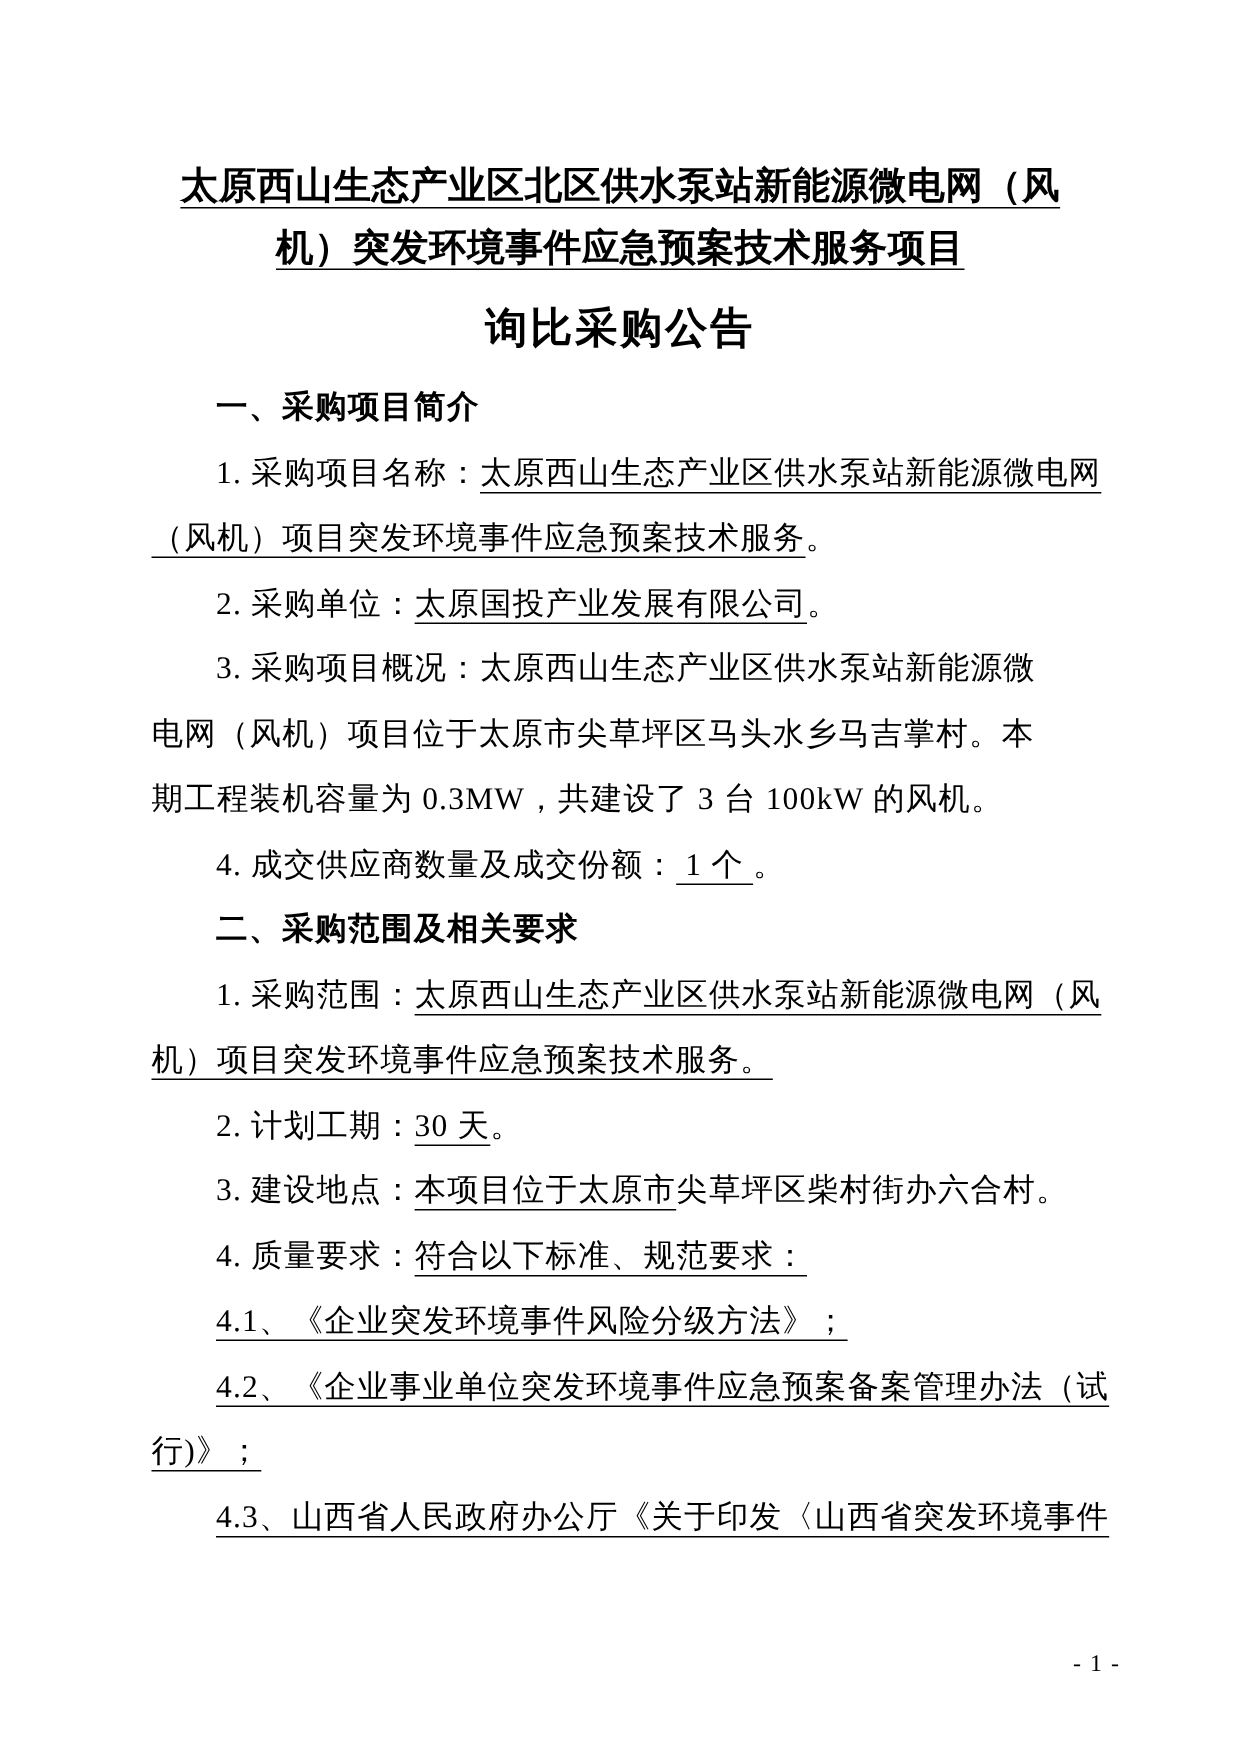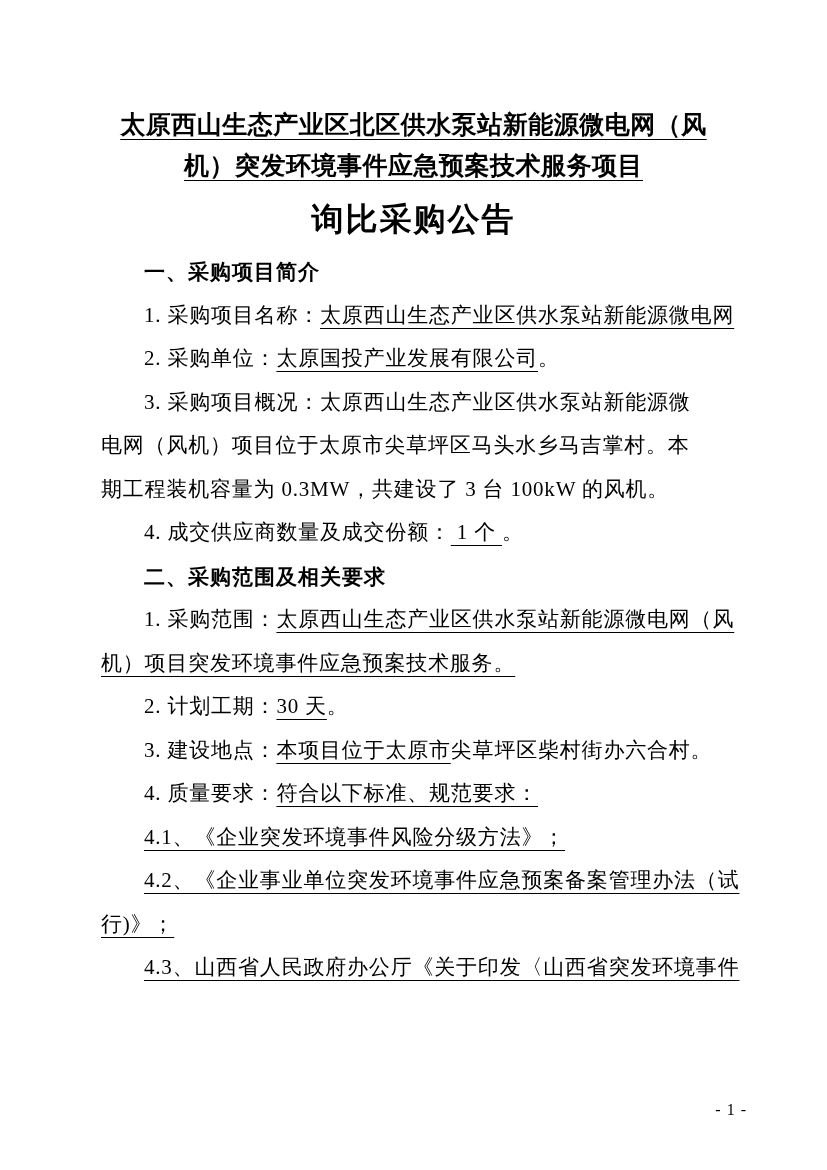--- a/index.html
+++ b/index.html
@@ -33,21 +33,21 @@
     height: 41px;
     line-height: 41px;
     white-space: pre;
   }
   .doc-subtitle {
     margin-top: 13px;
     height: 41px;
     line-height: 41px;
     text-align: center;
     font-weight: 700;
-    font-size: 32px;
+    font-size: 28px;
     letter-spacing: 2px;
   }
   .doc-body {
     margin-top: 10px;
   }
   .line {
     height: 43.5px;
     line-height: 43.5px;
     font-size: 21px;
     letter-spacing: 0.8px;
@@ -86,20 +86,21 @@
     <div class="doc-title">
       <div class="title-line"><span class="u">太原西山生态产业区北区供水泵站新能源微电网（风</span></div>
       <div class="title-line"><span class="u">机）突发环境事件应急预案技术服务项目</span></div>
     </div>
 
     <div class="doc-subtitle">询比采购公告</div>
 
     <div class="doc-body">
         <div class="line indent section-heading">一、采购项目简介</div>
         <div class="line indent"><span>1. 采购项目名称：</span><span class="u">太原西山生态产业区供水泵站新能源微电网</span></div>
+        <div class="line"><span class="u">（风机）项目突发环境事件应急预案技术服务</span><span>。</span></div>
         <div class="line indent"><span>2. 采购单位：</span><span class="u">太原国投产业发展有限公司</span><span>。</span></div>
         <div class="line indent"><span>3. 采购项目概况：太原西山生态产业区供水泵站新能源微</span></div>
         <div class="line"><span>电网（风机）项目位于太原市尖草坪区马头水乡马吉掌村。本</span></div>
         <div class="line"><span>期工程装机容量为 0.3MW，共建设了 3 台 100kW 的风机。</span></div>
         <div class="line indent"><span>4. 成交供应商数量及成交份额：</span><span class="u"> 1 个 </span><span>。</span></div>
         <div class="line indent section-heading">二、采购范围及相关要求</div>
         <div class="line indent"><span>1. 采购范围：</span><span class="u">太原西山生态产业区供水泵站新能源微电网（风</span></div>
         <div class="line"><span class="u">机）项目突发环境事件应急预案技术服务。</span></div>
         <div class="line indent"><span>2. 计划工期：</span><span class="u">30 天</span><span>。</span></div>
         <div class="line indent"><span>3. 建设地点：</span><span class="u">本项目位于太原市</span><span>尖草坪区柴村街办六合村。</span></div>

